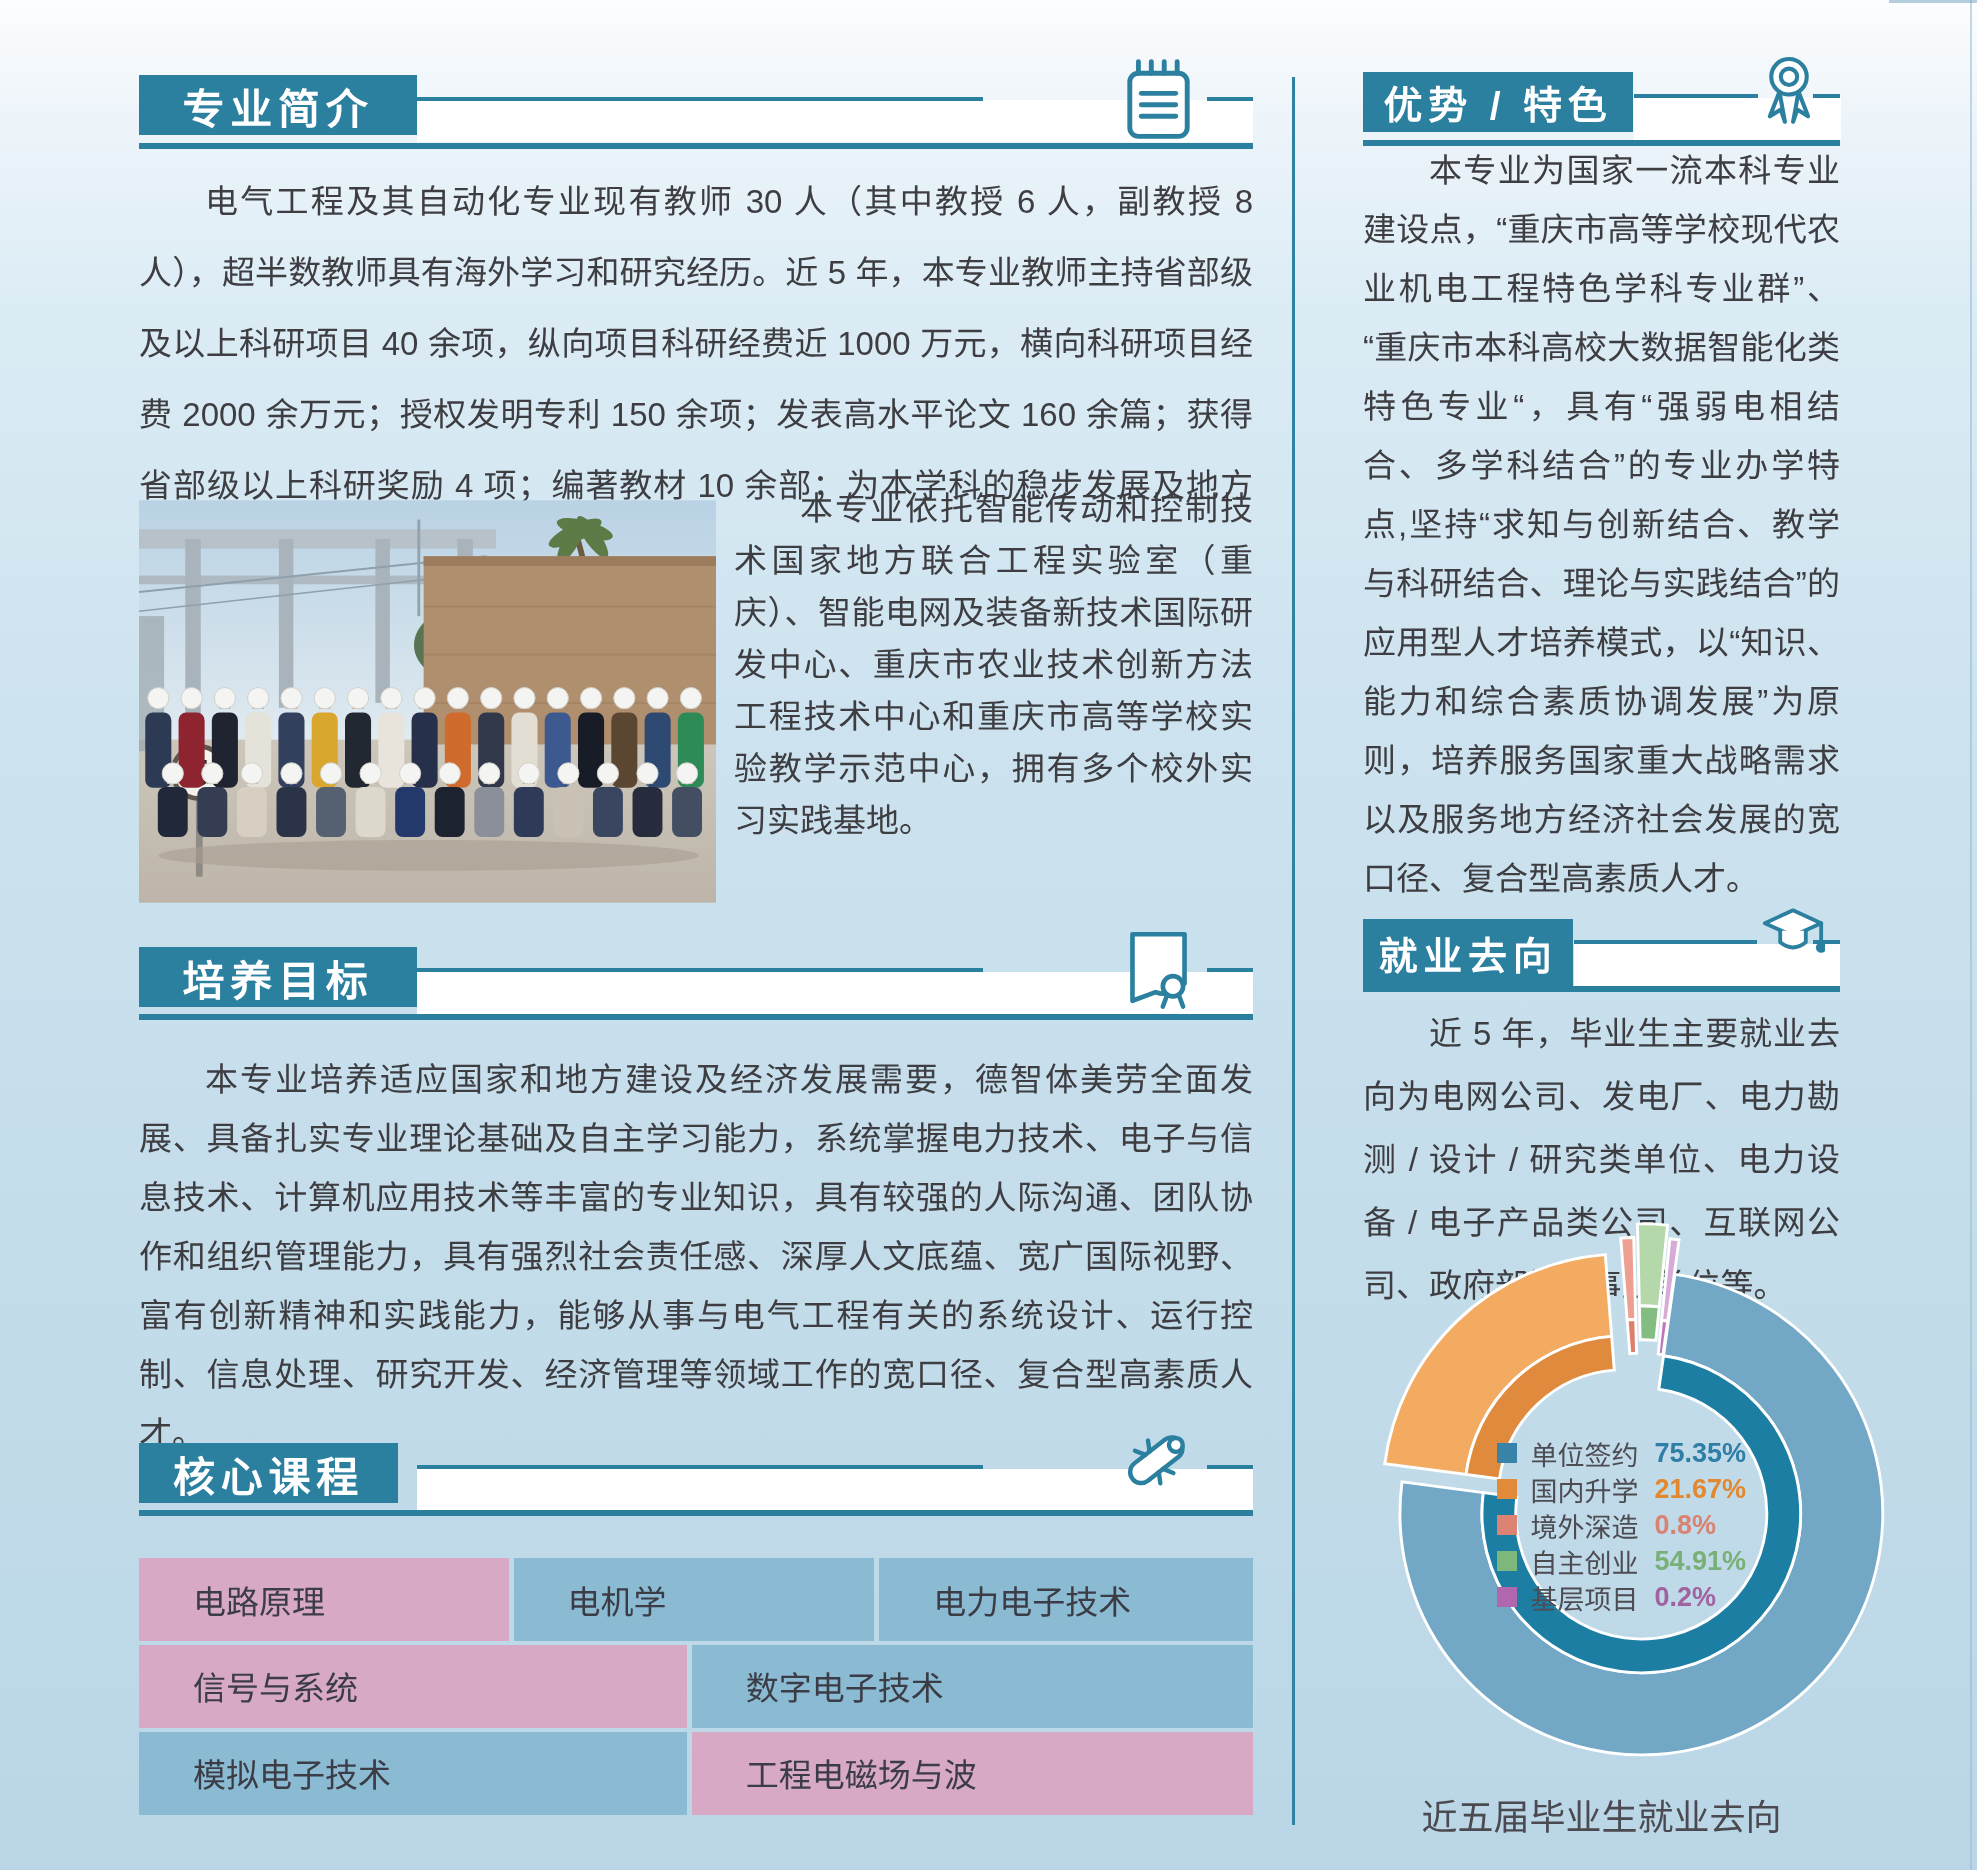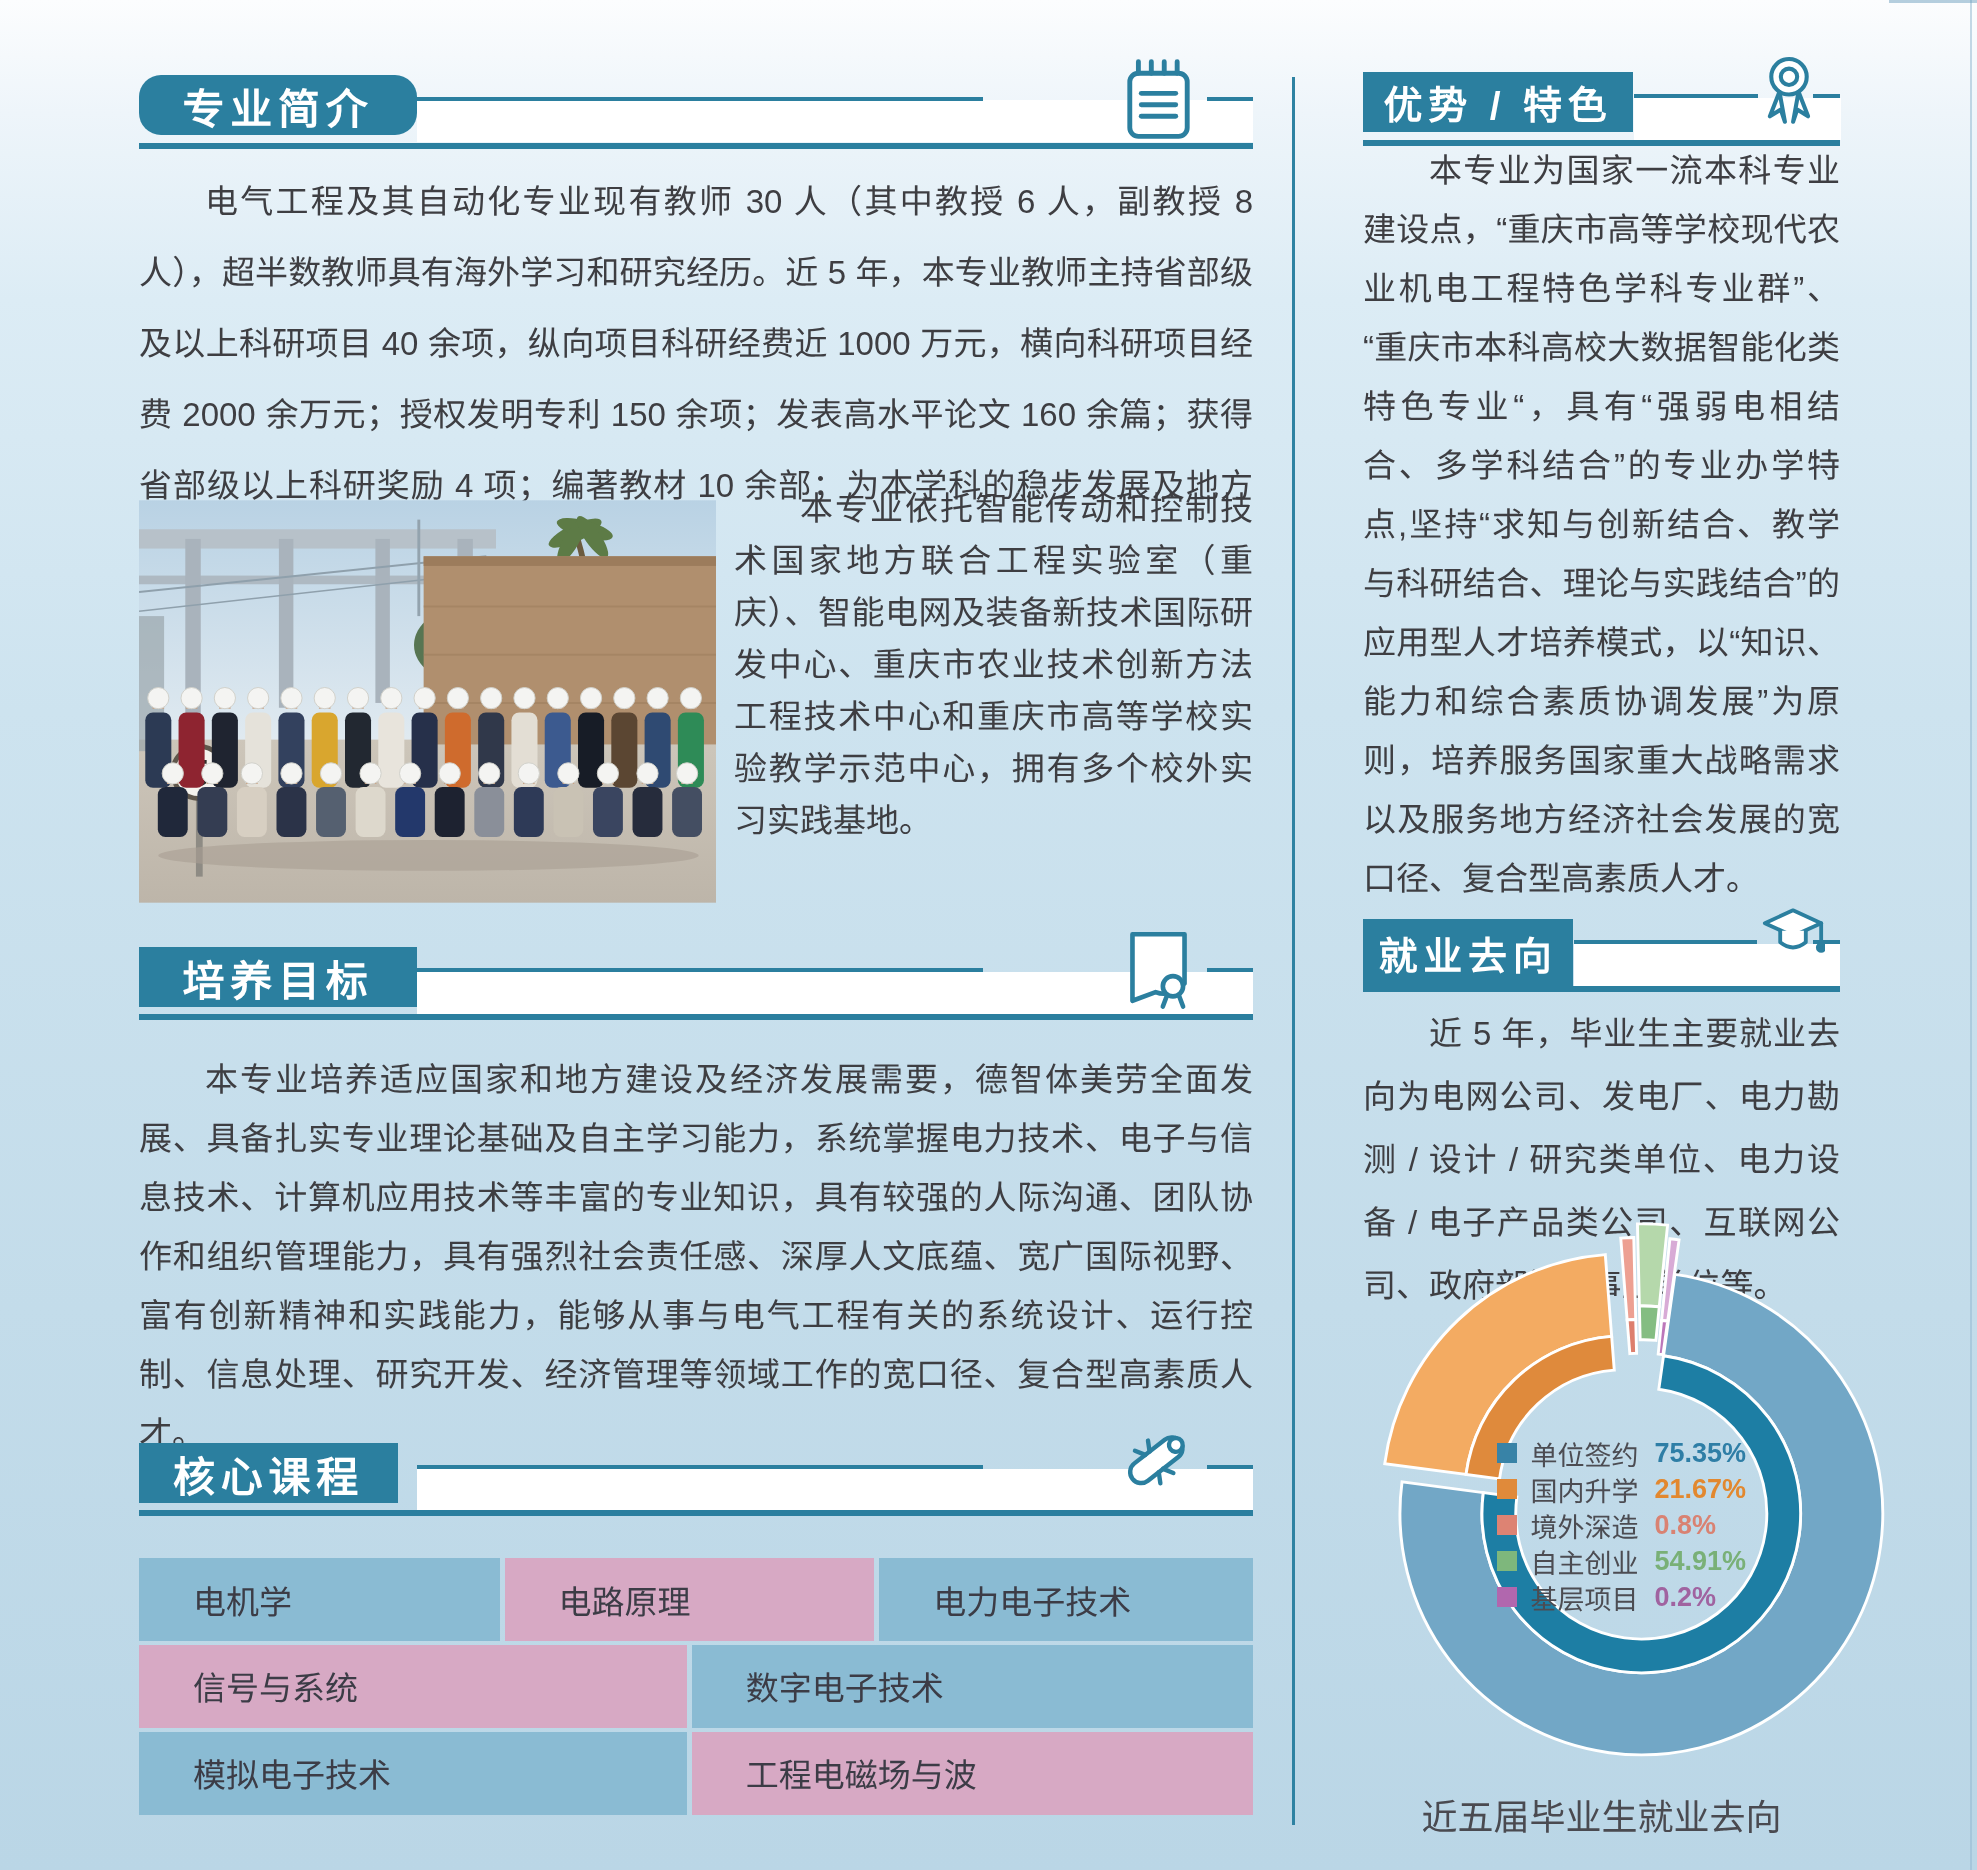--- a/index.html
+++ b/index.html
@@ -43,21 +43,21 @@
 
   <div class="divider" style="left:1292px;top:77px;height:1748px;"></div>
   <div class="edge-v" style="left:1970px;top:0;height:1870px;"></div>
   <div class="edge-h" style="left:1889px;top:0;width:89px;"></div>
 
   <div>
     <div class="sec-strip" style="left:417px;top:100px;width:836px;height:42px;"></div>
     <div class="sec-topline" style="left:417px;top:97px;width:566px;"></div>
     <div class="sec-dash" style="left:1207px;top:97px;width:46px;"></div>
     <div class="sec-underline" style="left:139px;top:143px;width:1114px;"></div>
-    <div class="sec-box" style="left:139px;top:75px;width:278px;height:60px;font-size:42px;border-radius:22px;">专业简介</div>
+    <div class="sec-box" style="left:139px;top:75px;width:278px;height:60px;font-size:42px;">专业简介</div>
     <div class="sec-icon" style="left:1118px;top:56px;">
       <svg width="81" height="89" viewBox="0 0 56 62" fill="none" stroke="#2b7f9f" stroke-width="3.4" stroke-linecap="round">
         <rect x="8" y="12" width="40" height="44" rx="6" fill="#ffffff"></rect>
         <line x1="14" y1="12" x2="14" y2="4"></line>
           <line x1="23" y1="12" x2="23" y2="4"></line>
         <line x1="32" y1="12" x2="32" y2="4"></line>
           <line x1="41" y1="12" x2="41" y2="4"></line>
         <line x1="16" y1="26" x2="40" y2="26"></line>
           <line x1="16" y1="34" x2="40" y2="34"></line>
           <line x1="16" y1="42" x2="40" y2="42"></line>
@@ -304,25 +304,25 @@
           <rect x="4" y="22" width="44" height="16" rx="8" fill="#ffffff"></rect>
           <circle cx="44" cy="30" r="5" fill="#ffffff"></circle>
           <path d="M22 22 l-4 -7 M26 22 l4 -7 M22 38 l-4 7 M26 38 l4 7"></path>
         </g>
       </svg>
     </div>
   </div>
 
   <div class="abs" id="course-grid" style="left:139px;top:1558px;width:1114px;">
       <div class="course-row">
+        <div class="course-box course-pink" style="width: 370px;">
+          <span>电路原理</span>
+        </div>
         <div class="course-box course-blue" style="width: 361px;">
           <span>电机学</span>
-        </div>
-        <div class="course-box course-pink" style="width: 370px;">
-          <span>电路原理</span>
         </div>
         <div class="course-box course-blue" style="width: 374px;">
           <span>电力电子技术</span>
         </div>
       </div>
       <div class="course-row">
         <div class="course-box course-pink" style="width: 548px;">
           <span>信号与系统</span>
         </div>
         <div class="course-box course-blue" style="width: 561px;">

